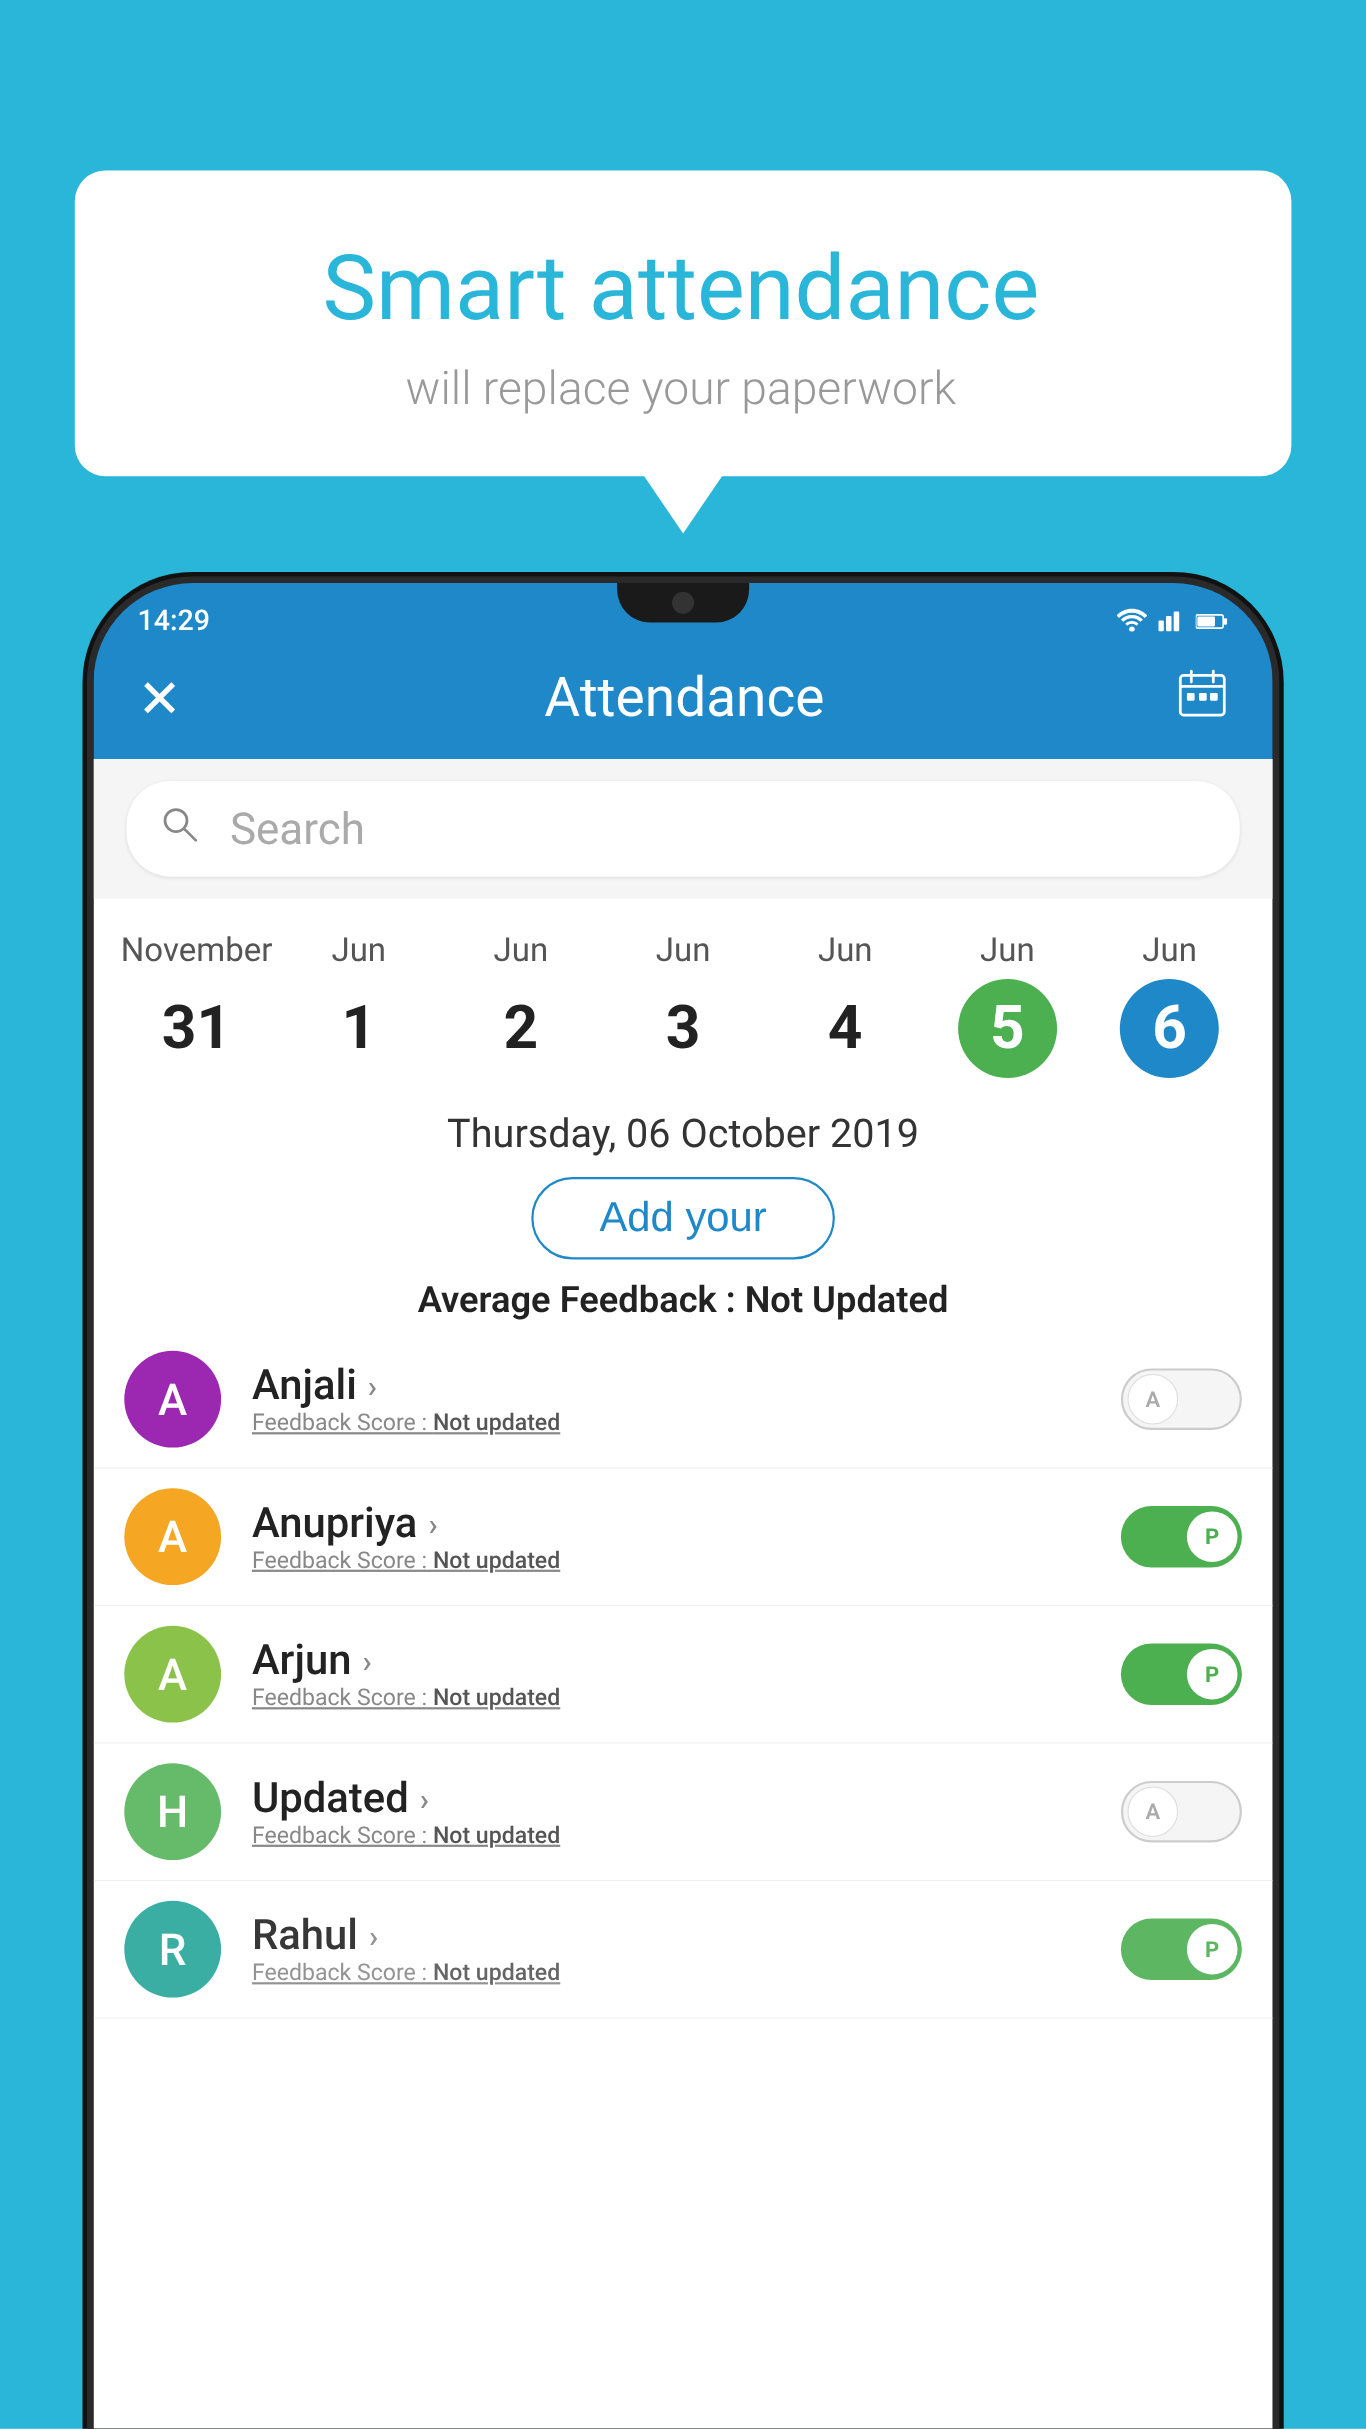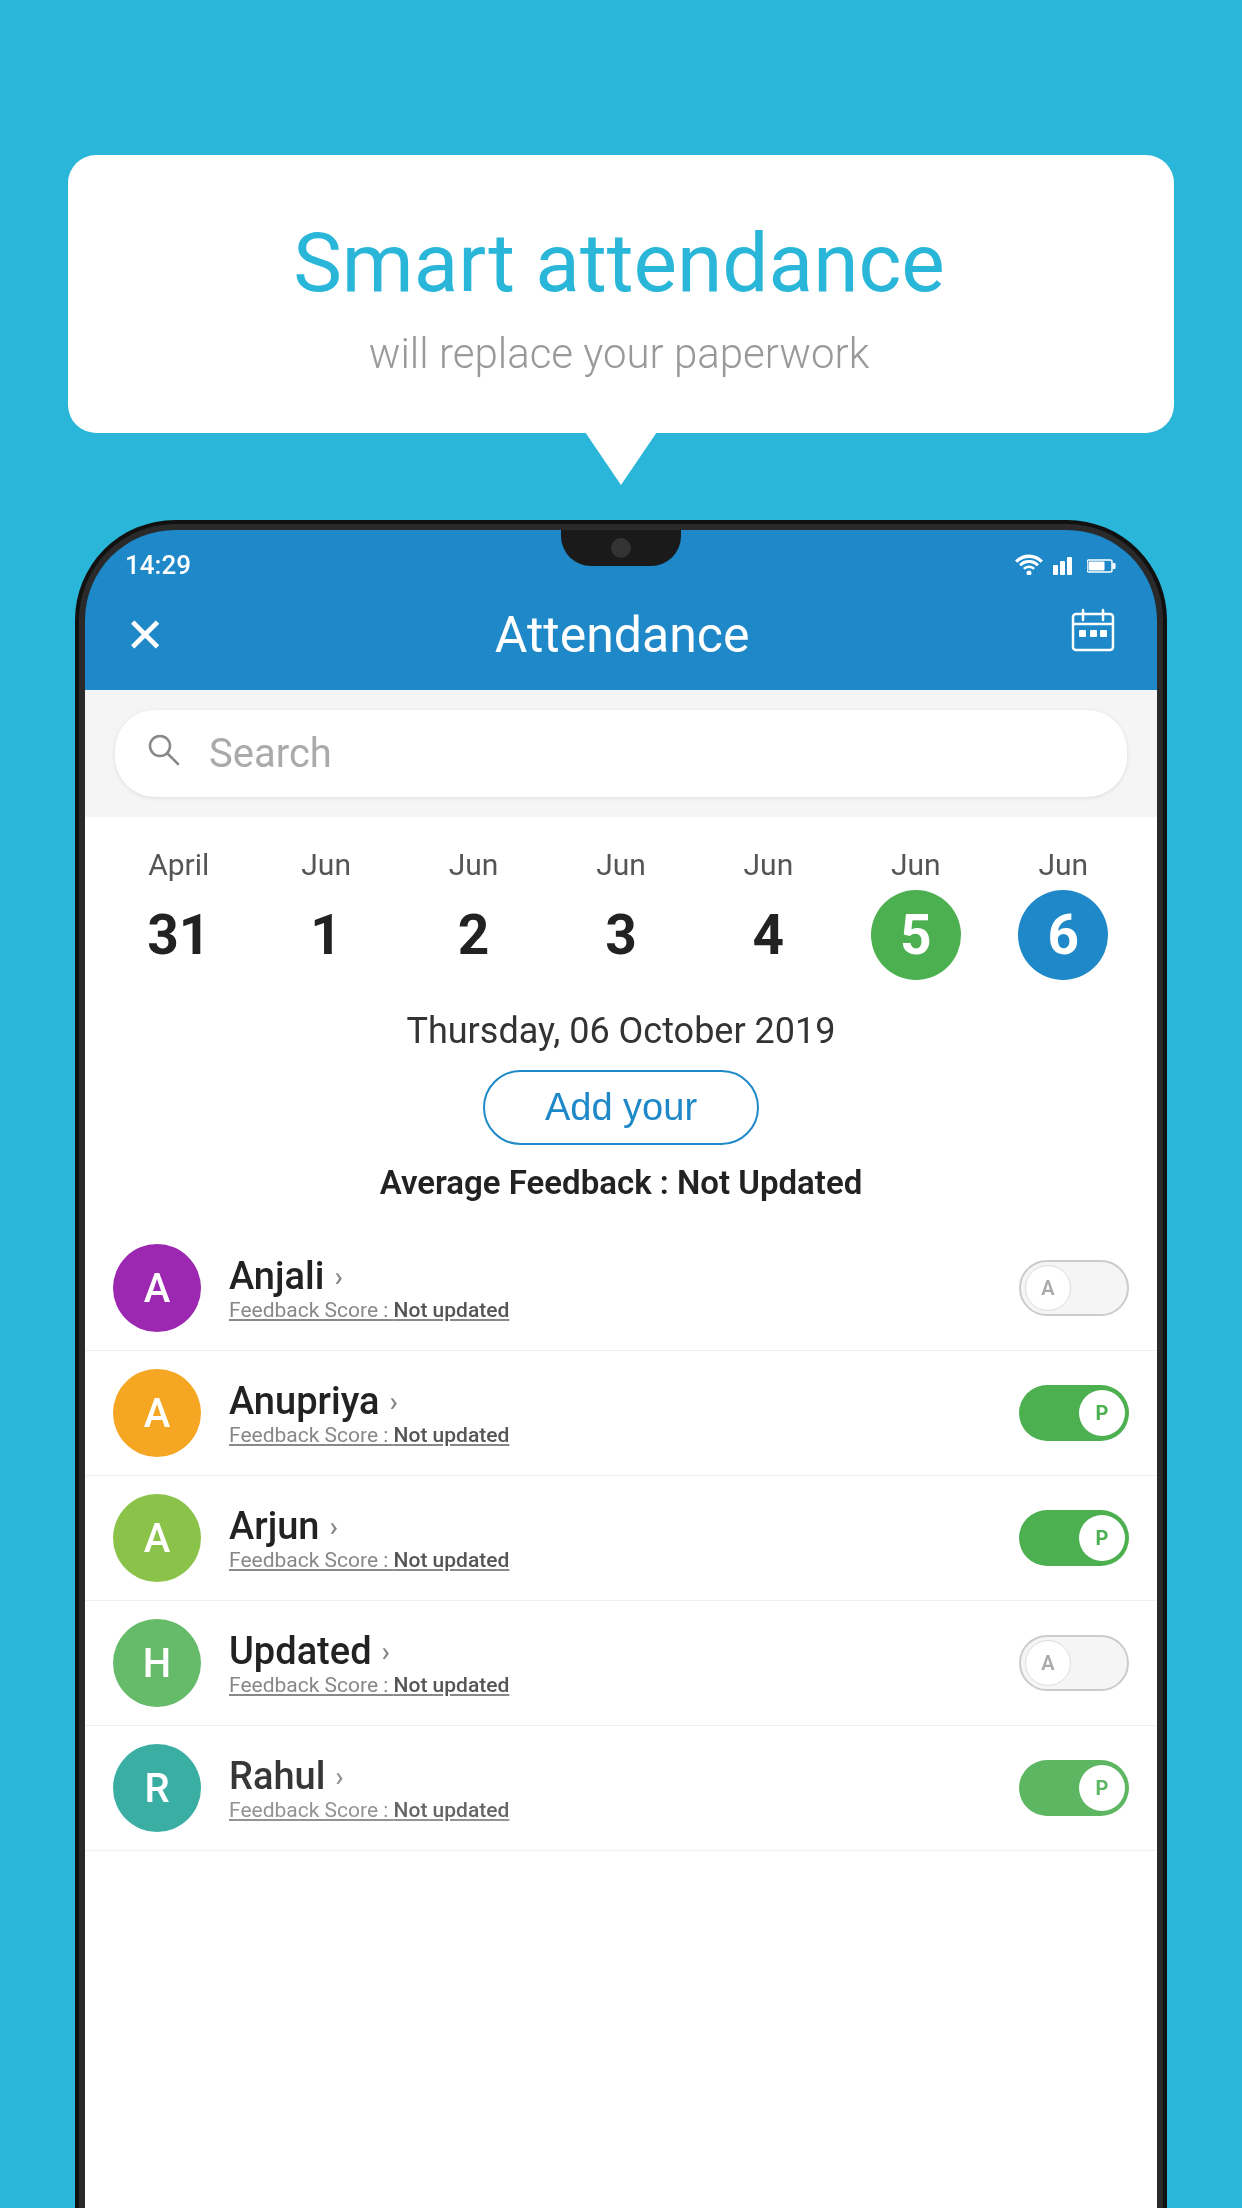--- a/index.html
+++ b/index.html
@@ -231,21 +231,21 @@
       font-size: 38px;
       text-align: center;
       width: fit-content;
     }
 
     
     .feedback-label {
       text-align: center;
       font-size: 33px;
       color: #777;
-      margin-bottom: 24px;
+      margin-bottom: 8px;
     }
     .feedback-label span {
       color: #222;
       font-weight: 600;
     }
 
     
     .student-list {
       padding: 0 0;
     }
@@ -432,21 +432,21 @@
             <circle cx="15" cy="15" r="10" stroke="#888" stroke-width="2.5"></circle>
             <line x1="23" y1="23" x2="33" y2="33" stroke="#888" stroke-width="2.5" stroke-linecap="round"></line>
           </svg>
         </span>
         <span class="search-text">Search</span>
       </div>
     </div>
 
     <div class="date-strip">
       <div class="date-col">
-        <div class="date-month">April</div>
+        <div class="date-month">November</div>
         <div class="date-day">31</div>
       </div>
       <div class="date-col">
         <div class="date-month">Jun</div>
         <div class="date-day">1</div>
       </div>
       <div class="date-col">
         <div class="date-month">Jun</div>
         <div class="date-day">2</div>
       </div>

